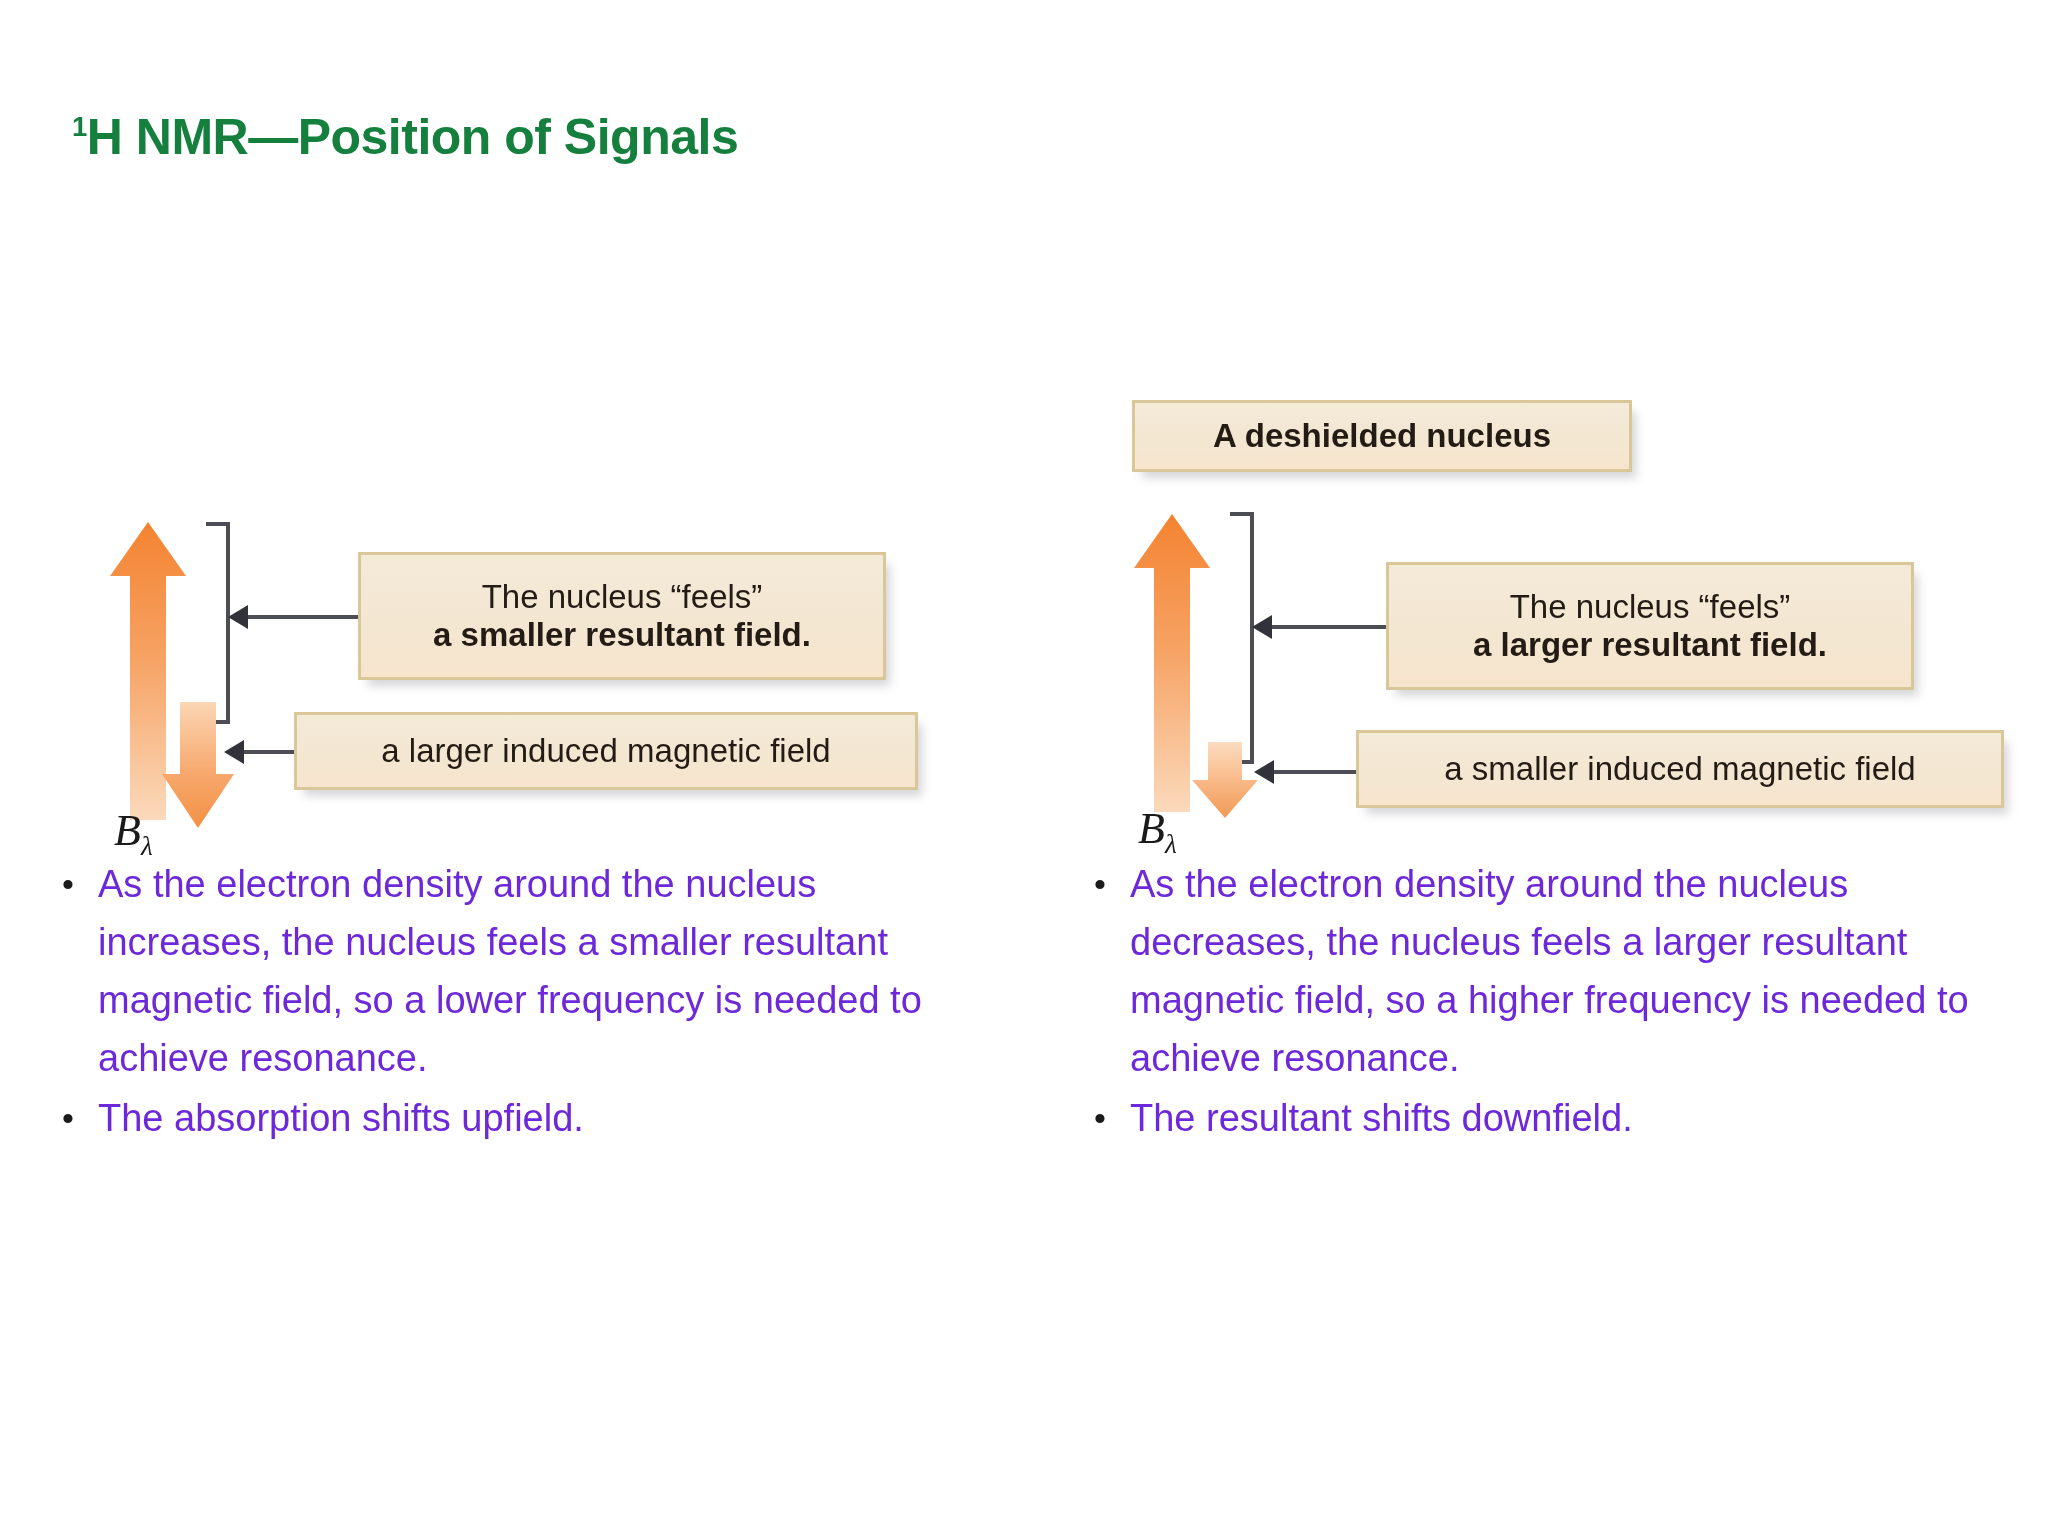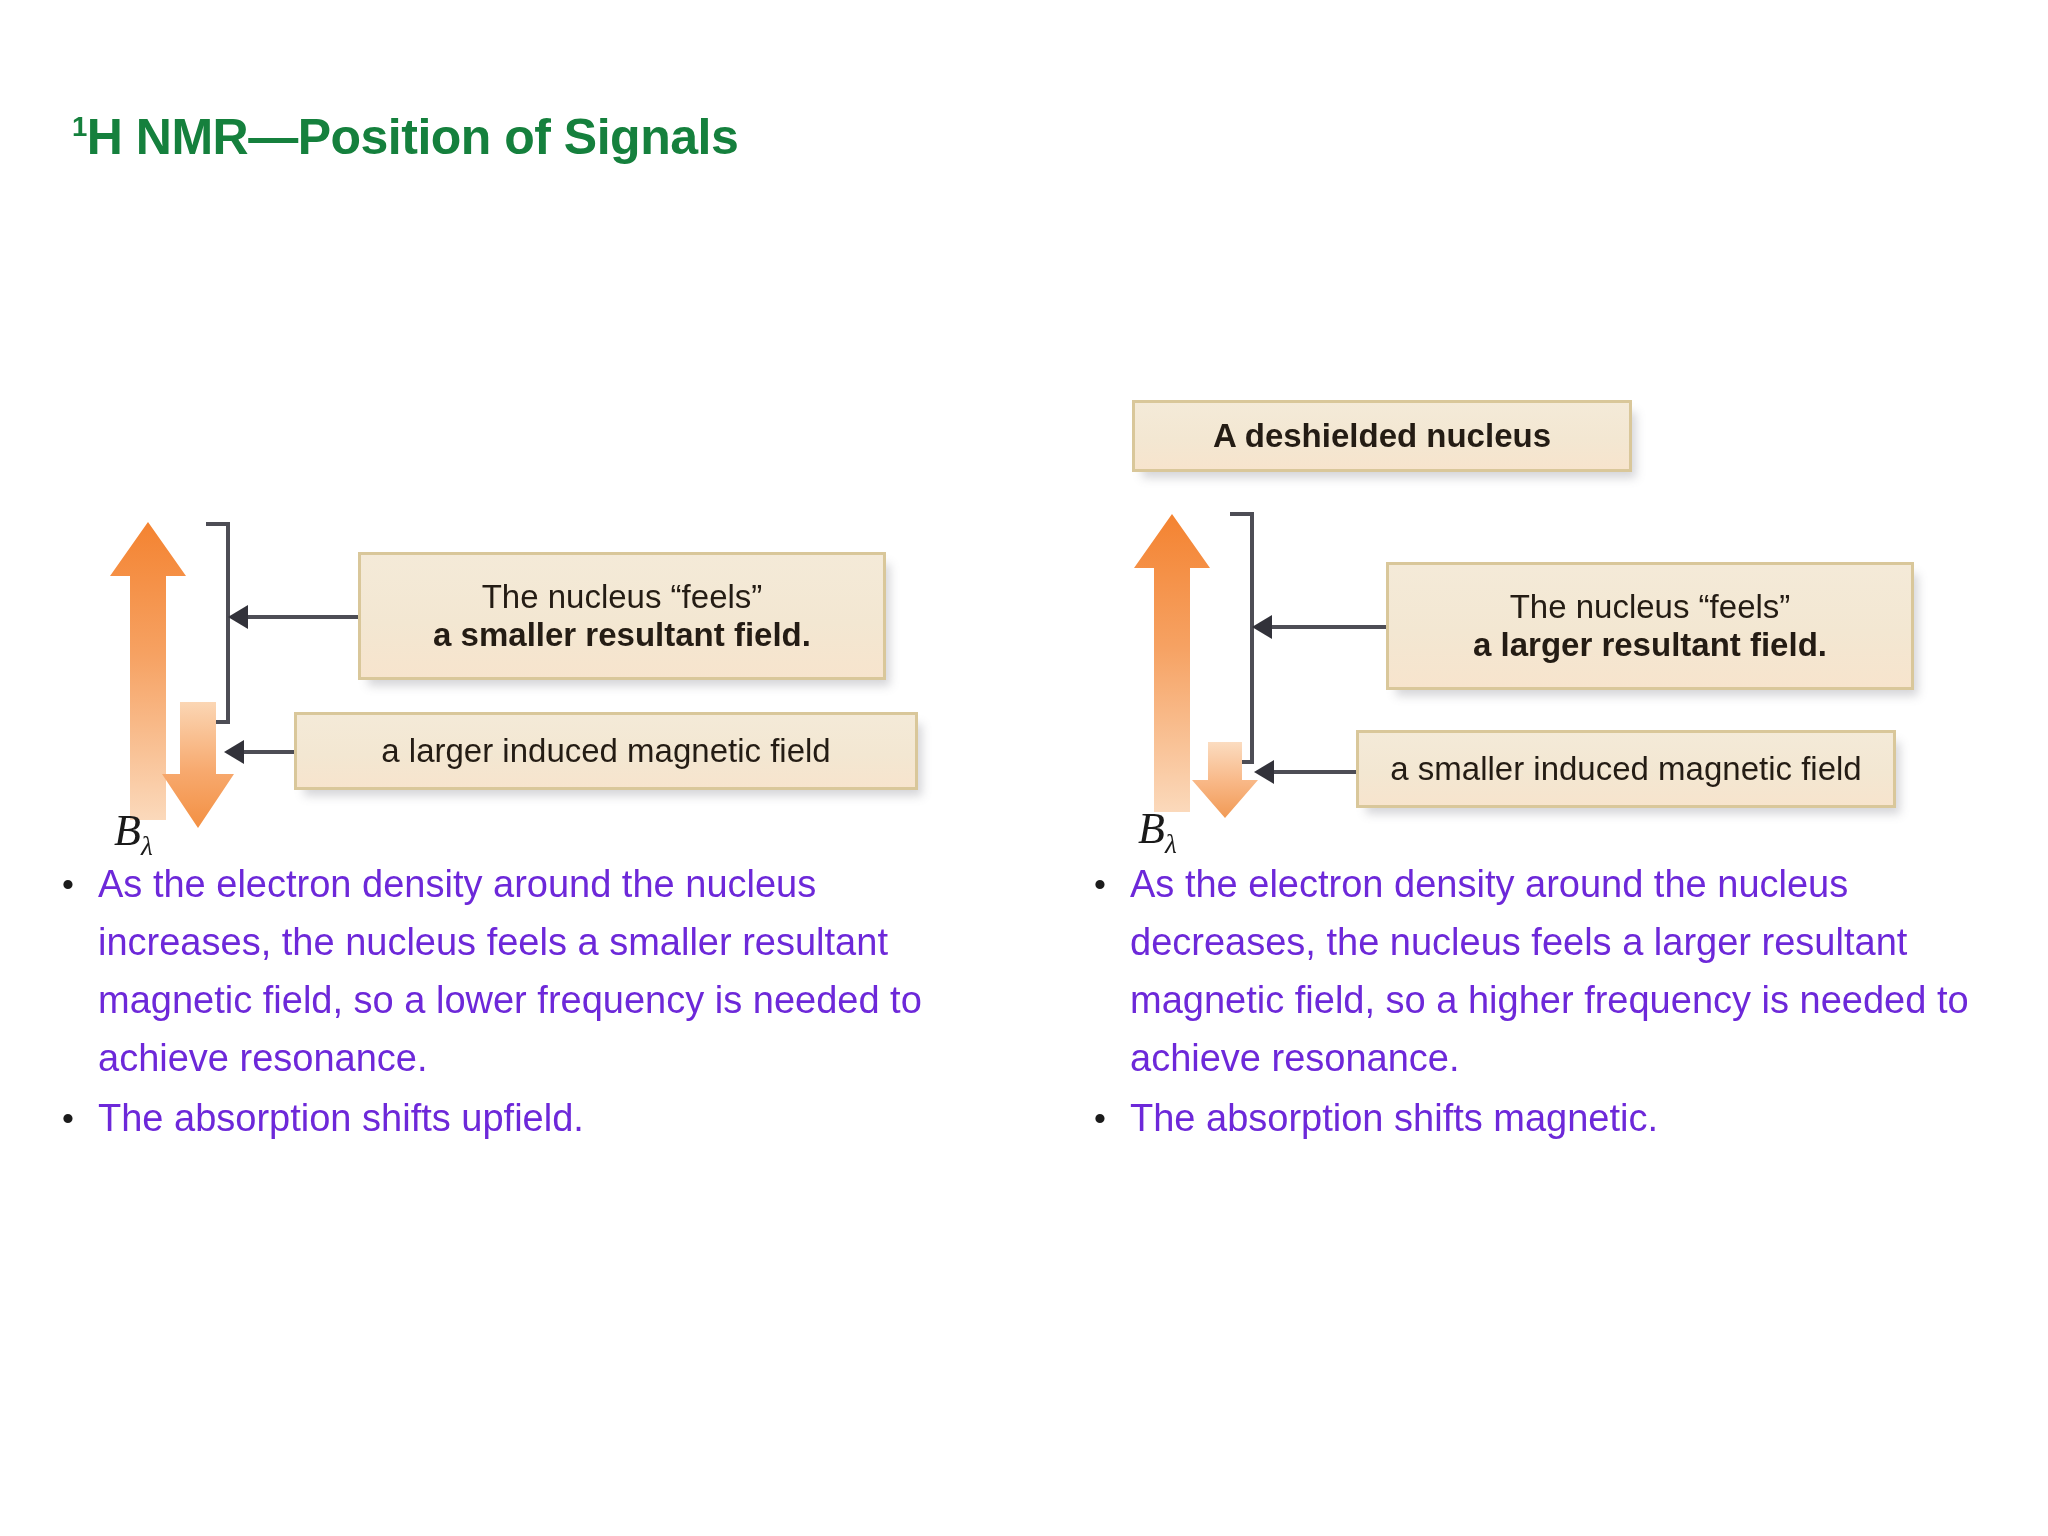--- a/index.html
+++ b/index.html
@@ -257,28 +257,28 @@
 
     <div class="blabel" style="left:114px; top:803px;">
       <span>B</span><sub>λ</sub>
     </div>
 
     <div class="tanbox" style="left:362px; top:562px; width:528px; height:128px; font-size:33px; flex-direction:column;">
       <span class="ln">The nucleus “feels”</span>
       <span class="ln b">a larger resultant field.</span>
     </div>
 
-    <div class="tanbox" style="left:332px; top:730px; width:540px; height:78px; font-size:33px;">
+    <div class="tanbox" style="left:332px; top:730px; width:648px; height:78px; font-size:33px;">
       <span class="ln">a smaller induced magnetic field</span>
     </div>
   </div>
 
   <div class="bullets" style="left:58px; top:855px; width:980px;">
     <div class="bullet-row">
       <div class="bullet-dot">•</div>
       <div class="bullet-text" style="width:900px;">As the electron density around the nucleus decreases, the nucleus feels a larger resultant magnetic field, so a higher frequency is needed to achieve resonance.</div>
     </div>
     <div class="bullet-row">
       <div class="bullet-dot">•</div>
-      <div class="bullet-text bold" style="width:900px;">The absorption shifts magnetic.</div>
+      <div class="bullet-text bold" style="width:900px;">The resultant shifts downfield.</div>
     </div>
   </div>
 </div>
 
 </body></html>

